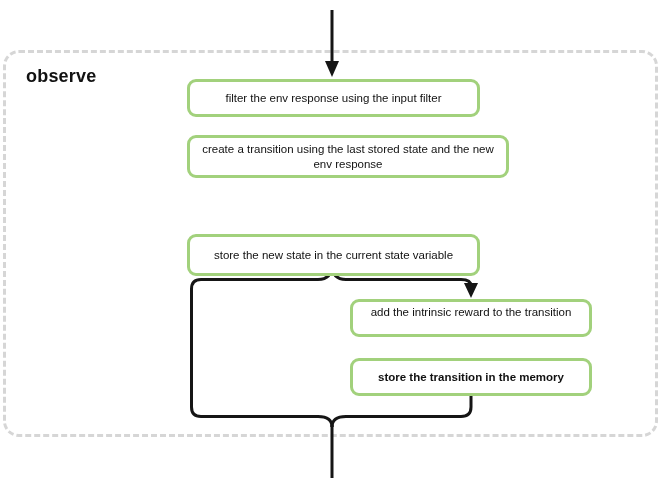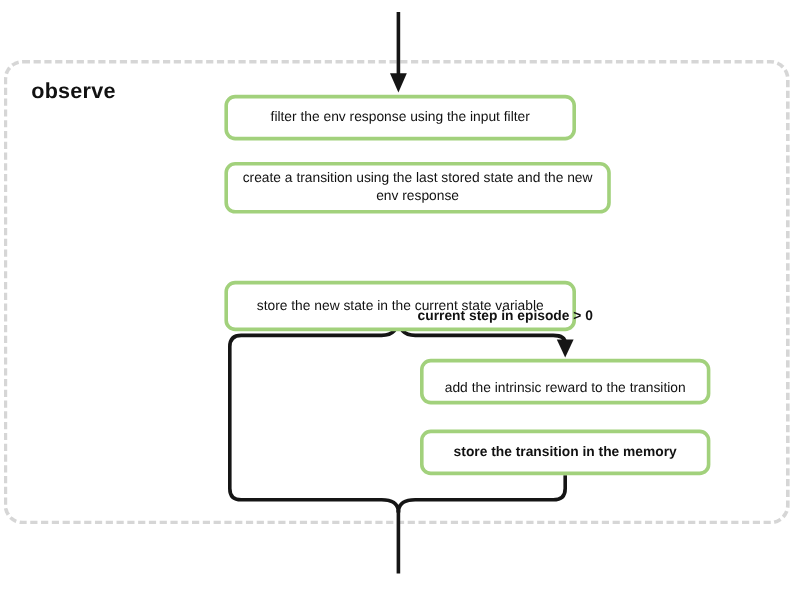--- a/index.html
+++ b/index.html
@@ -37,21 +37,21 @@
     background: #ffffff;
     border: 3px solid #a2d17c;
     border-radius: 9px;
     color: #111111;
     font-size: 11.5px;
     line-height: 15px;
     display: flex;
     align-items: center;
     justify-content: center;
     text-align: center;
-    padding: 2px 4px;
+    padding: 14px 4px;
   }
   .node-filter      { left: 187px; top: 79px;  width: 293px; height: 38px; }
   .node-create      { left: 187px; top: 135px; width: 322px; height: 43px; }
   .node-store-state { left: 187px; top: 194px; width: 293px; height: 42px; margin-top: 40px; }
   .node-add-reward  { left: 350px; top: 299px; width: 242px; height: 38px; align-items: flex-end; }
   .node-store-mem   { left: 350px; top: 358px; width: 242px; height: 38px; font-weight: bold; }
 
   .cond-label {
     position: absolute;
     left: 348px; top: 258px;
@@ -103,21 +103,20 @@
   </div>
 
   <div class="node node-create">
     <span>create a transition using the last stored state and the new env response</span>
   </div>
 
   <div class="node node-store-state">
     <span>store the new state in the current state variable</span>
   </div>
 
-  <div class="cond-label">current step in episode &gt; 0</div>
 
   <div class="node node-add-reward">
     <span>add the intrinsic reward to the transition</span>
   </div>
 
   <div class="node node-store-mem">
     <span>store the transition in the memory</span>
   </div>
 
 </div>

